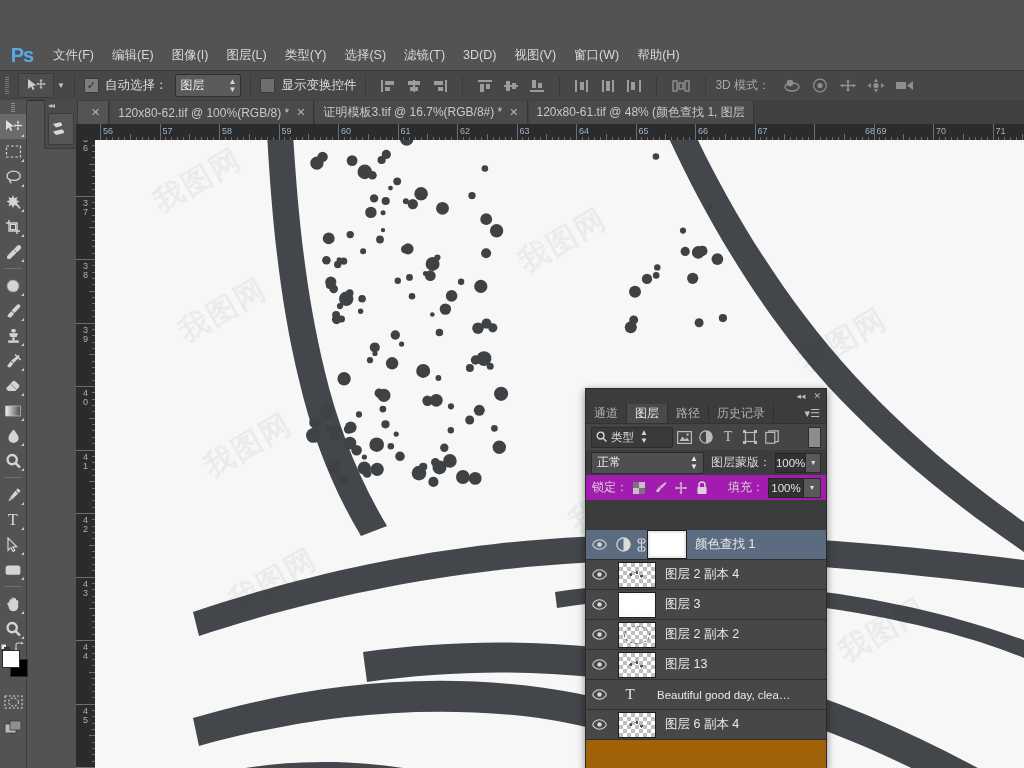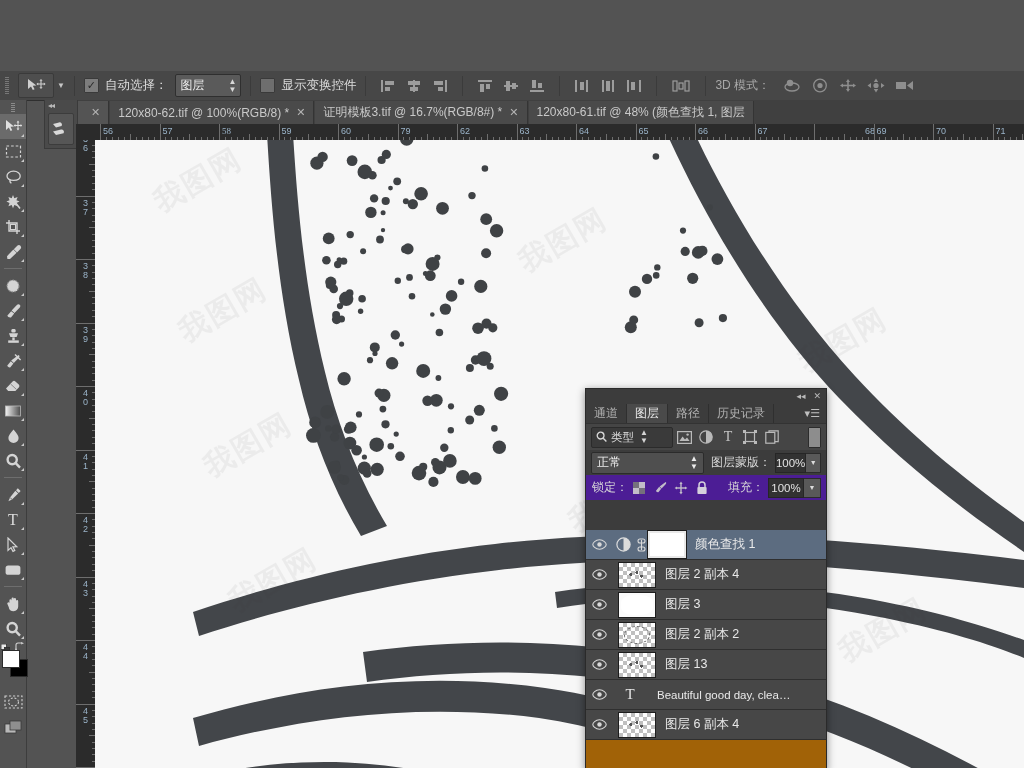--- a/index.html
+++ b/index.html
@@ -153,21 +153,21 @@
     display:flex;align-items:center;padding:0 5px;color:#ebebeb;font-size:12px;
   }
   .lp-blendsel .arrows{margin-left:auto;font-size:8px;line-height:8px;text-align:center;}
   .lp-lbl{margin-left:7px;color:#d8d8d8;font-size:12px;white-space:nowrap;}
   .lp-num{
     margin-left:4px;width:34px;height:18px;background:#323232;border:1px solid #262626;
     display:flex;align-items:center;justify-content:center;color:#e2e2e2;font-size:11.5px;
   }
   .lp-numarrow{width:16px;height:18px;background:#595959;border:1px solid #2b2b2b;border-left:none;
     display:flex;align-items:center;justify-content:center;color:#dcdcdc;font-size:7px;}
-  .lp-lock{height:25px;display:flex;align-items:center;padding:0 5px;background:#4c1d95;}
+  .lp-lock{height:25px;display:flex;align-items:center;padding:0 5px;background:#a21caf;}
   .lp-lock .lic{width:21px;height:21px;display:flex;align-items:center;justify-content:center;opacity:.9;}
   .lp-list{position:absolute;left:0;right:0;top:141px;bottom:0;overflow:hidden;background:#a16207;}
   .lrow{height:29px;display:flex;align-items:center;border-bottom:1px solid #2f2f2f;background:#474747;}
   .lrow.sel{background:#5c6c80;}
   .lrow .eye{width:26px;height:29px;display:flex;align-items:center;justify-content:center;}
   .lrow .thumb{
     width:36px;height:24px;border:1px solid #1e1e1e;margin-right:0px;flex:none;
     background-image:
       linear-gradient(45deg,#bfbfbf 25%,transparent 25%,transparent 75%,#bfbfbf 75%),
       linear-gradient(45deg,#bfbfbf 25%,#fff 25%,#fff 75%,#bfbfbf 75%);
@@ -181,20 +181,34 @@
   .lrow .lname{margin-left:9px;color:#e9e9e9;font-size:12.5px;white-space:nowrap;overflow:hidden;text-overflow:ellipsis;}
   .lrow .lname.en{font-size:11.5px;}
 </style>
 </head>
 <body>
 
 <div class="app">
 
   <div class="titlestrip"></div>
 
+  <div class="menubar">
+    <div class="ps-logo">Ps</div>
+    <div class="menu-item">文件(F)</div>
+    <div class="menu-item">编辑(E)</div>
+    <div class="menu-item">图像(I)</div>
+    <div class="menu-item">图层(L)</div>
+    <div class="menu-item">类型(Y)</div>
+    <div class="menu-item">选择(S)</div>
+    <div class="menu-item">滤镜(T)</div>
+    <div class="menu-item">3D(D)</div>
+    <div class="menu-item">视图(V)</div>
+    <div class="menu-item">窗口(W)</div>
+    <div class="menu-item">帮助(H)</div>
+  </div>
 
   <div class="optionsbar">
     <div class="grip">
         <i></i>
       </div>
 
     <div class="ob-tool">
       <svg width="20" height="15" viewBox="0 0 20 15">
         <path d="M2 1 L2 11 L5 8.4 L6.8 12 L8.6 11.2 L6.8 7.8 L10.4 7.6 Z" fill="#cfcfcf"></path>
         <path d="M15 2.2 L15 9.8 M11.4 6 L18.6 6" stroke="#cfcfcf" stroke-width="1.1"></path>
@@ -594,21 +608,21 @@
       <div class="rtick" style="left: 70.45px; bottom: 0px; width: 1px; height: 3px;"></div>
       <div class="rtick" style="left: 76.4px; bottom: 0px; width: 1px; height: 3px;"></div>
       <div class="rtick" style="left: 82.35px; bottom: 0px; width: 1px; height: 3px;"></div>
       <div class="rtick" style="left: 88.3px; bottom: 0px; width: 1px; height: 3px;"></div>
       <div class="rtick" style="left: 94.25px; bottom: 0px; width: 1px; height: 6px;"></div>
       <div class="rtick" style="left: 100.2px; bottom: 0px; width: 1px; height: 3px;"></div>
       <div class="rtick" style="left: 106.15px; bottom: 0px; width: 1px; height: 3px;"></div>
       <div class="rtick" style="left: 112.1px; bottom: 0px; width: 1px; height: 3px;"></div>
       <div class="rtick" style="left: 118.05px; bottom: 0px; width: 1px; height: 3px;"></div>
       <div class="rtick" style="left: 124px; top: 0px; width: 1px; height: 16px;"></div>
-      <div class="rlabel" style="left: 127px; top: 2px; font-family: Liberation Serif, serif;">58</div>
+      <div class="rlabel" style="left: 127px; top: 2px;">58</div>
       <div class="rtick" style="left: 129.95px; bottom: 0px; width: 1px; height: 3px;"></div>
       <div class="rtick" style="left: 135.9px; bottom: 0px; width: 1px; height: 3px;"></div>
       <div class="rtick" style="left: 141.85px; bottom: 0px; width: 1px; height: 3px;"></div>
       <div class="rtick" style="left: 147.8px; bottom: 0px; width: 1px; height: 3px;"></div>
       <div class="rtick" style="left: 153.75px; bottom: 0px; width: 1px; height: 6px;"></div>
       <div class="rtick" style="left: 159.7px; bottom: 0px; width: 1px; height: 3px;"></div>
       <div class="rtick" style="left: 165.65px; bottom: 0px; width: 1px; height: 3px;"></div>
       <div class="rtick" style="left: 171.6px; bottom: 0px; width: 1px; height: 3px;"></div>
       <div class="rtick" style="left: 177.55px; bottom: 0px; width: 1px; height: 3px;"></div>
       <div class="rtick" style="left: 183.5px; top: 0px; width: 1px; height: 16px;"></div>
@@ -627,21 +641,21 @@
       <div class="rtick" style="left: 248.95px; bottom: 0px; width: 1px; height: 3px;"></div>
       <div class="rtick" style="left: 254.9px; bottom: 0px; width: 1px; height: 3px;"></div>
       <div class="rtick" style="left: 260.85px; bottom: 0px; width: 1px; height: 3px;"></div>
       <div class="rtick" style="left: 266.8px; bottom: 0px; width: 1px; height: 3px;"></div>
       <div class="rtick" style="left: 272.75px; bottom: 0px; width: 1px; height: 6px;"></div>
       <div class="rtick" style="left: 278.7px; bottom: 0px; width: 1px; height: 3px;"></div>
       <div class="rtick" style="left: 284.65px; bottom: 0px; width: 1px; height: 3px;"></div>
       <div class="rtick" style="left: 290.6px; bottom: 0px; width: 1px; height: 3px;"></div>
       <div class="rtick" style="left: 296.55px; bottom: 0px; width: 1px; height: 3px;"></div>
       <div class="rtick" style="left: 302.5px; top: 0px; width: 1px; height: 16px;"></div>
-      <div class="rlabel" style="left: 305.5px; top: 2px;">79</div>
+      <div class="rlabel" style="left: 305.5px; top: 2px;">61</div>
       <div class="rtick" style="left: 308.45px; bottom: 0px; width: 1px; height: 3px;"></div>
       <div class="rtick" style="left: 314.4px; bottom: 0px; width: 1px; height: 3px;"></div>
       <div class="rtick" style="left: 320.35px; bottom: 0px; width: 1px; height: 3px;"></div>
       <div class="rtick" style="left: 326.3px; bottom: 0px; width: 1px; height: 3px;"></div>
       <div class="rtick" style="left: 332.25px; bottom: 0px; width: 1px; height: 6px;"></div>
       <div class="rtick" style="left: 338.2px; bottom: 0px; width: 1px; height: 3px;"></div>
       <div class="rtick" style="left: 344.15px; bottom: 0px; width: 1px; height: 3px;"></div>
       <div class="rtick" style="left: 350.1px; bottom: 0px; width: 1px; height: 3px;"></div>
       <div class="rtick" style="left: 356.05px; bottom: 0px; width: 1px; height: 3px;"></div>
       <div class="rtick" style="left: 362px; top: 0px; width: 1px; height: 16px;"></div>

